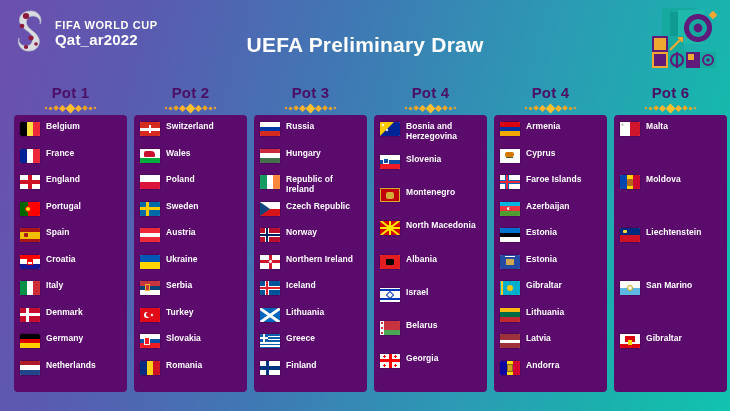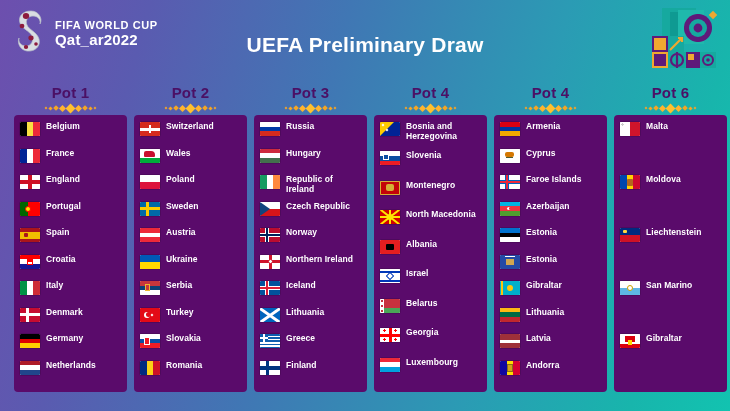--- a/index.html
+++ b/index.html
@@ -552,30 +552,20 @@
             <span style="position:absolute;left:4px;top:1px;width:1px;height:3px;background:#ff0000"></span>
             <span style="position:absolute;left:14px;top:2px;width:3px;height:1px;background:#ff0000"></span>
             <span style="position:absolute;left:15px;top:1px;width:1px;height:3px;background:#ff0000"></span>
             <span style="position:absolute;left:3px;top:11px;width:3px;height:1px;background:#ff0000"></span>
             <span style="position:absolute;left:4px;top:10px;width:1px;height:3px;background:#ff0000"></span>
             <span style="position:absolute;left:14px;top:11px;width:3px;height:1px;background:#ff0000"></span>
             <span style="position:absolute;left:15px;top:10px;width:1px;height:3px;background:#ff0000"></span>
           </span>
           <span class="team-name">Georgia</span>
         </div>
-      <div class="team">
-          <span class="flag">
-            <span class="h3">
-              <i style="background:#ed2939"></i>
-              <i style="background:#fff"></i>
-              <i style="background:#00a1de"></i>
-            </span>
-          </span>
-          <span class="team-name">Luxembourg</span>
-        </div>
     </div>
   </div>
 
   <div class="pot">
     <div class="pot-title">Pot 4</div>
     <div class="pot-dots">
       <i class="dot d1"></i>
         <i class="dot d2"></i>
         <i class="dot d3"></i>
         <i class="dot d4"></i>

